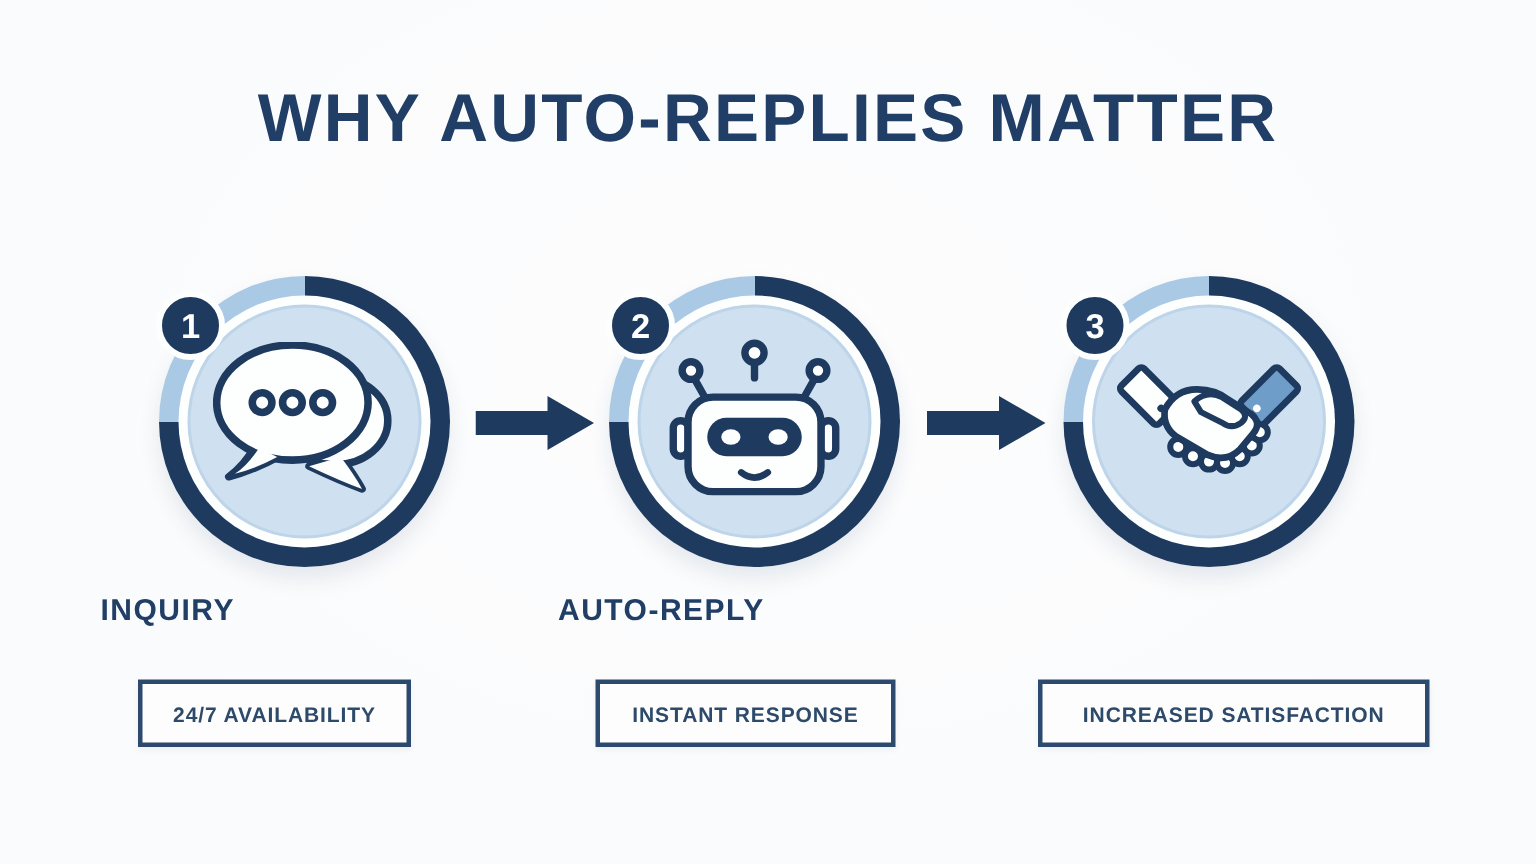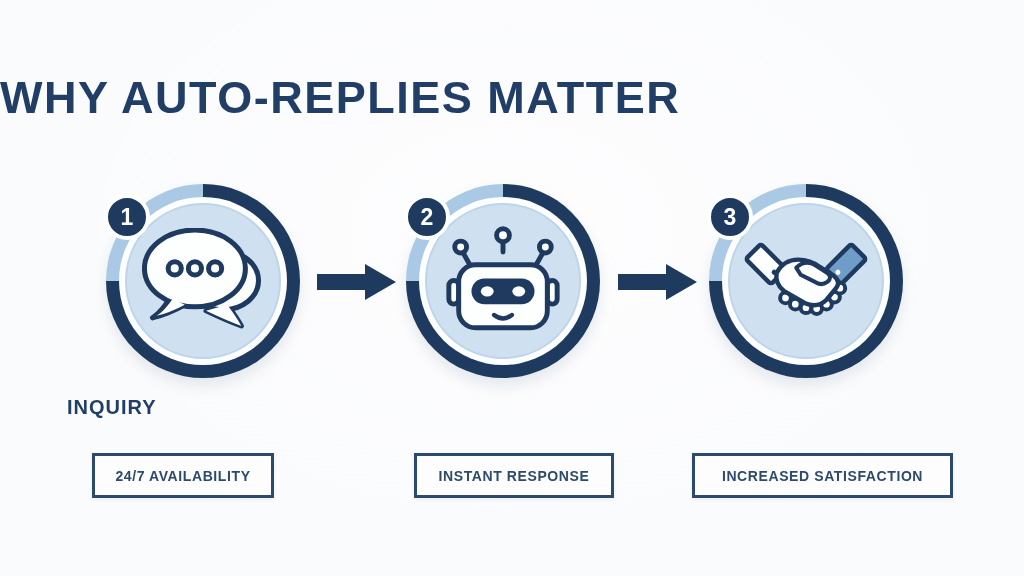--- a/index.html
+++ b/index.html
@@ -5,22 +5,22 @@
   html,body{margin:0;padding:0;}
   body{
     width:1024px;height:576px;position:relative;overflow:hidden;
     background:var(--background,#fafbfc);
     font-family:"Liberation Sans",sans-serif;
   }
   .stage{position:absolute;inset:0;
     background:radial-gradient(ellipse at 50% 40%, #fdfdfe 0%, var(--background,#fafbfc) 70%);}
 
   .title{
-    position:absolute;top:72px;left:0;width:100%;margin:0;
-    text-align:left;font-size:45px;font-weight:800;letter-spacing:1.5px;
+    position:absolute;top:53px;left:0;width:100%;margin:0;
+    text-align:center;font-size:45px;font-weight:800;letter-spacing:1.5px;
     color:var(--navy-text,#203e66);
   }
 
   
   .circle{position:absolute;width:194px;height:194px;}
   .c1{left:106px;top:184px}
   .c2{left:406px;top:184px}
   .c3{left:709px;top:184px}
   .ring{
     position:absolute;inset:0;border-radius:50%;
@@ -59,21 +59,21 @@
   .l1{left:67px}.l2{left:372px}.l3{left:682px}
 
   .tag-box{
     position:absolute;top:453px;height:45px;box-sizing:border-box;
     border:3px solid var(--box-border,#2b4a6e);background:#fdfdfd;
     display:flex;align-items:center;justify-content:center;
     font-size:14px;font-weight:700;letter-spacing:0.6px;color:#2d4a6b;
     box-shadow:0 2px 4px rgba(30,58,95,0.06);
   }
   .b1{left:92px;width:182px}
-  .b2{left:414px;width:200px}
+  .b2{left:397px;width:200px}
   .b3{left:692px;width:261px}
 </style>
 </head>
 <body>
 
 <div class="stage">
 
   <h1 class="title">WHY AUTO-REPLIES MATTER</h1>
 
   <div class="circle c1">
@@ -157,18 +157,19 @@
       <circle class="sw45" cx="113" cy="63" r="6"></circle>
 
       <path class="sw" d="M42 46 Q50 31 66 31 Q80 31 90 39 L106 49 Q115 56 108 64 L98 76 Q88 86 74 80 L50 66 Q40 58 42 46 Z"></path>
 
       <path class="sw45" d="M64 40 Q74 31 85 37 L99 46 Q105 51 99 56 Q92 61 85 56 L69 48 Z"></path>
     </svg>
     <div class="badge">3</div>
   </div>
 
   <div class="step-label l1">INQUIRY</div>
+  <div class="step-label l2">AUTO-REPLY</div>
 
   <div class="tag-box b1">24/7 AVAILABILITY</div>
   <div class="tag-box b2">INSTANT RESPONSE</div>
   <div class="tag-box b3">INCREASED SATISFACTION</div>
 
 </div>
 
 </body></html>

